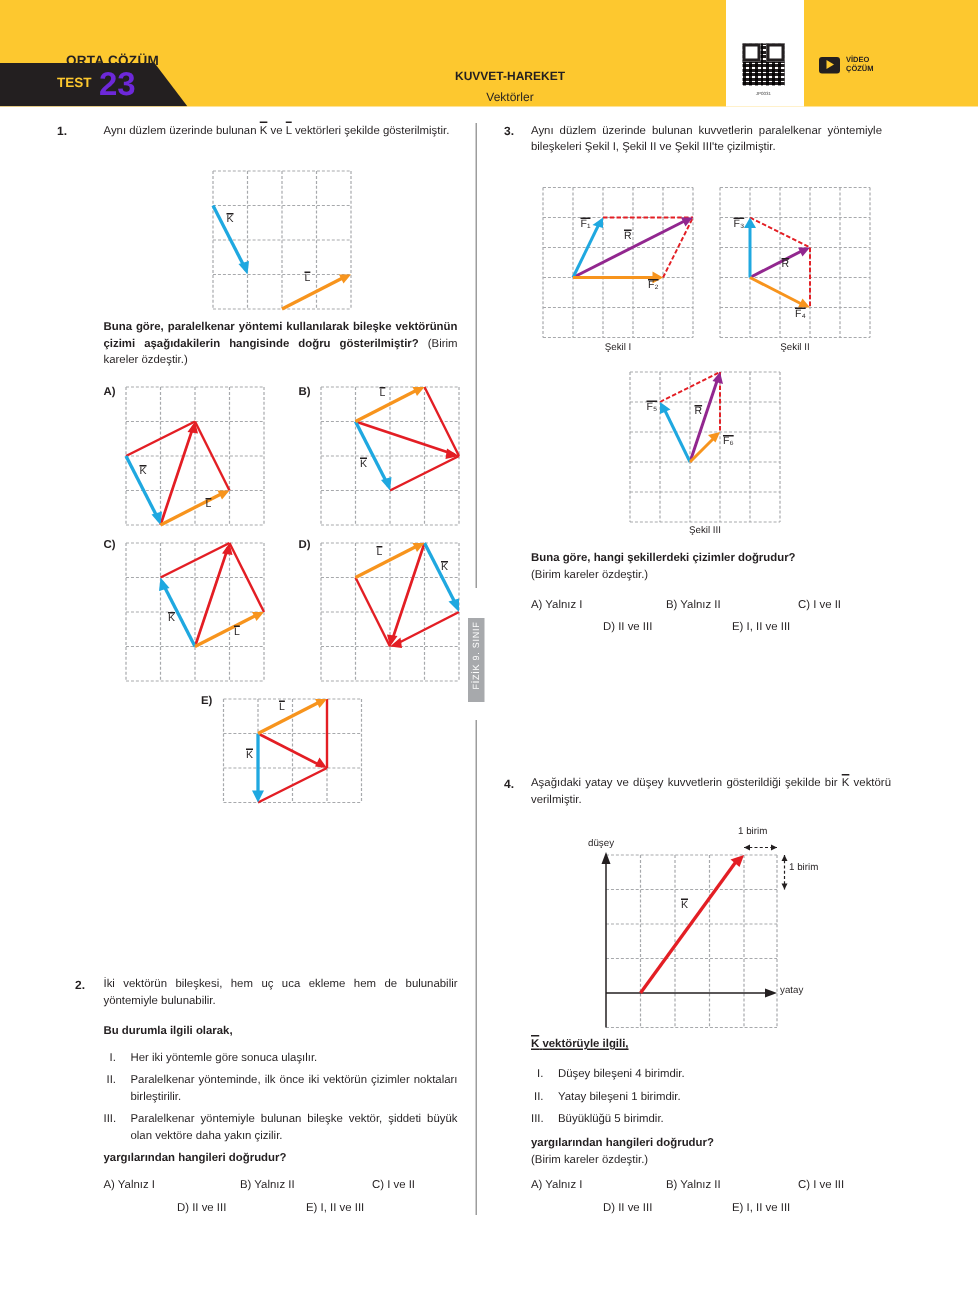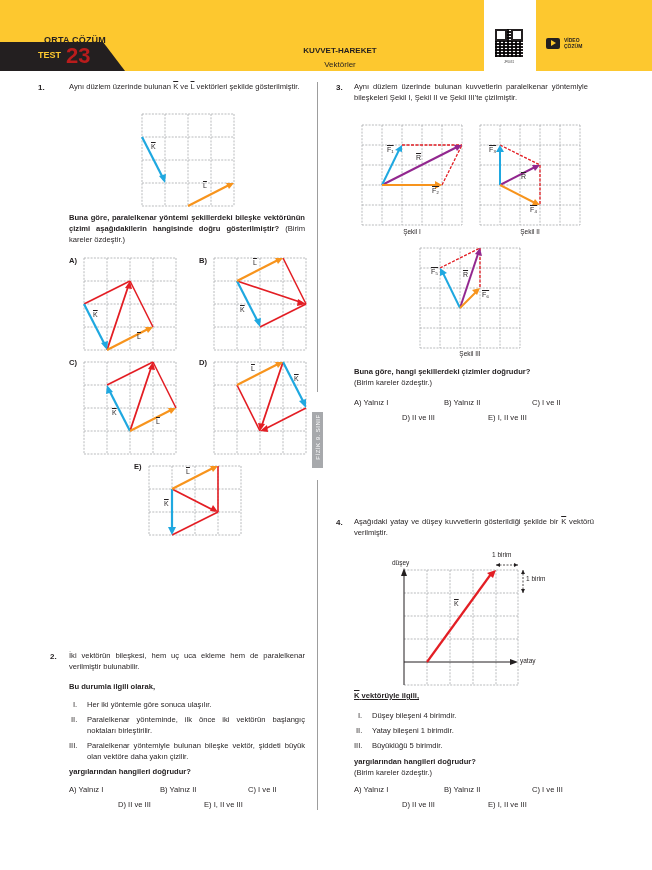--- a/index.html
+++ b/index.html
@@ -3,21 +3,21 @@
 <meta charset="utf-8">
 <style>
   * { box-sizing: border-box; margin: 0; padding: 0; }
   html, body { width: 652px; height: 870px; background: #ffffff; overflow: hidden; }
   body { font-family: "Liberation Sans", sans-serif; color: #231f20; font-size: 8px; position: relative; }
 
   .header { position: absolute; left: 0; top: 0; width: 652px; height: 71px; background: #fdc82f; }
   .level { position: absolute; left: 44px; top: 35px; font-weight: bold; font-size: 9px; letter-spacing: 0.2px; color: #231f20; }
   .test-band { position: absolute; left: 0; top: 42px; width: 150px; height: 29px; background: #231f20; clip-path: polygon(0 0, 103px 0, 125px 100%, 0 100%); }
   .test-label { position: absolute; left: 38px; top: 50px; color: #fdc82f; font-weight: bold; font-size: 9px; }
-  .test-num { position: absolute; left: 66px; top: 43px; color: #b91c1c; font-weight: bold; font-size: 22px; }
+  .test-num { position: absolute; left: 66px; top: 43px; color: #6d28d9; font-weight: bold; font-size: 22px; }
   .subject { position: absolute; left: 200px; top: 46px; width: 280px; text-align: center; font-weight: bold; font-size: 8px; }
   .topic { position: absolute; left: 200px; top: 60px; width: 280px; text-align: center; font-size: 8px; }
   .qr-box { position: absolute; left: 484px; top: 0; width: 52px; height: 71px; background: #fff; }
   .qr { position: absolute; left: 495px; top: 29px; width: 28px; height: 28px; background:
       repeating-linear-gradient(90deg,#231f20 0 2px,#fff 2px 4px),
       repeating-linear-gradient(0deg,#231f20 0 2px,#fff 2px 3px); background-blend-mode: multiply; }
   .qr::before, .qr::after { content: ""; position: absolute; width: 8px; height: 8px; border: 2px solid #231f20; background: #fff; }
   .qr::before { left: 0; top: 0; }
   .qr::after { right: 0; top: 0; }
   .qr-code { position: absolute; left: 494px; top: 60px; width: 30px; text-align: center; font-size: 3px; color: #444; }
@@ -94,21 +94,21 @@
   </g>
   <line x1="0" y1="23" x2="22" y2="66" stroke="#1fa8e0" stroke-width="2.2"></line>
   <polygon points="23,69 17,62 24,60" fill="#1fa8e0"></polygon>
   <line x1="46" y1="92" x2="89" y2="70" stroke="#f7941d" stroke-width="2.2"></line>
   <polygon points="92,69 84,69 87,75" fill="#f7941d"></polygon>
 </svg>
 <div class="lbl" style="left:151px;top:143px;">K</div>
 <div class="lbl" style="left:203px;top:182px;">L</div>
 
 <div class="text" style="left:69px;top:212px;width:236px;">
-  <span class="bold">Buna göre, paralelkenar yöntemi şekillerdeki bileşke vektörünün çizimi aşağıdakilerin hangisinde doğru gösterilmiştir?</span>
+  <span class="bold">Buna göre, paralelkenar yöntemi kullanılarak bileşke vektörünün çizimi aşağıdakilerin hangisinde doğru gösterilmiştir?</span>
   <span>(Birim kareler özdeştir.)</span>
 </div>
 
 <div class="opt bold" style="left:69px;top:256px;">A)</div>
 <svg style="left:84px;top:258px;" width="92" height="92">
   <g class="grid">
       <line x1="0" y1="0" x2="92" y2="0"></line>
       <line x1="0" y1="23" x2="92" y2="23"></line>
       <line x1="0" y1="46" x2="92" y2="46"></line>
       <line x1="0" y1="69" x2="92" y2="69"></line>
@@ -230,26 +230,26 @@
   <polygon points="69,46 61,45 64,39" fill="#e31e24"></polygon>
   <line x1="23" y1="23" x2="23" y2="66" stroke="#1fa8e0" stroke-width="2.2"></line>
   <polygon points="23,69 19,61 27,61" fill="#1fa8e0"></polygon>
   <line x1="23" y1="23" x2="66" y2="1" stroke="#f7941d" stroke-width="2.2"></line>
   <polygon points="69,0 61,0 64,6" fill="#f7941d"></polygon>
 </svg>
 <div class="lbl" style="left:164px;top:500px;">K</div>
 <div class="lbl" style="left:186px;top:468px;">L</div>
 
 <div class="qnum" style="left:50px;top:652px;">2.</div>
-<div class="text" style="left:69px;top:650px;width:236px;">İki vektörün bileşkesi, hem uç uca ekleme hem de paralelkenar verilmiştir bulunabilir.</div>
+<div class="text" style="left:69px;top:650px;width:236px;">İki vektörün bileşkesi, hem uç uca ekleme hem de bulunabilir yöntemiyle bulunabilir.</div>
 <div class="text bold" style="left:69px;top:681px;width:236px;">Bu durumla ilgili olarak,</div>
 <div class="roman" style="left:73px;top:699px;">I.</div>
 <div class="text" style="left:87px;top:699px;width:218px;">Her iki yöntemle göre sonuca ulaşılır.</div>
 <div class="roman" style="left:71px;top:714px;">II.</div>
-<div class="text" style="left:87px;top:714px;width:218px;">Paralelkenar yönteminde, ilk önce iki vektörün başlangıç noktaları birleştirilir.</div>
+<div class="text" style="left:87px;top:714px;width:218px;">Paralelkenar yönteminde, ilk önce iki vektörün çizimler noktaları birleştirilir.</div>
 <div class="roman" style="left:69px;top:740px;">III.</div>
 <div class="text" style="left:87px;top:740px;width:218px;">Paralelkenar yöntemiyle bulunan bileşke vektör, şiddeti büyük olan vektöre daha yakın çizilir.</div>
 <div class="text bold" style="left:69px;top:766px;width:236px;">yargılarından hangileri doğrudur?</div>
 <div class="opt" style="left:69px;top:785px;">A) Yalnız I</div>
 <div class="opt" style="left:160px;top:785px;">B) Yalnız II</div>
 <div class="opt" style="left:248px;top:785px;">C) I ve II</div>
 <div class="opt" style="left:118px;top:800px;">D) II ve III</div>
 <div class="opt" style="left:204px;top:800px;">E) I, II ve III</div>
 
 <div class="qnum" style="left:336px;top:83px;">3.</div>

